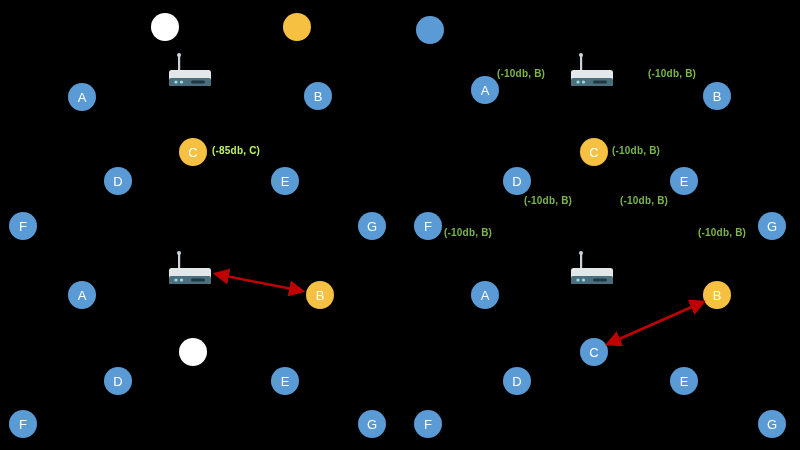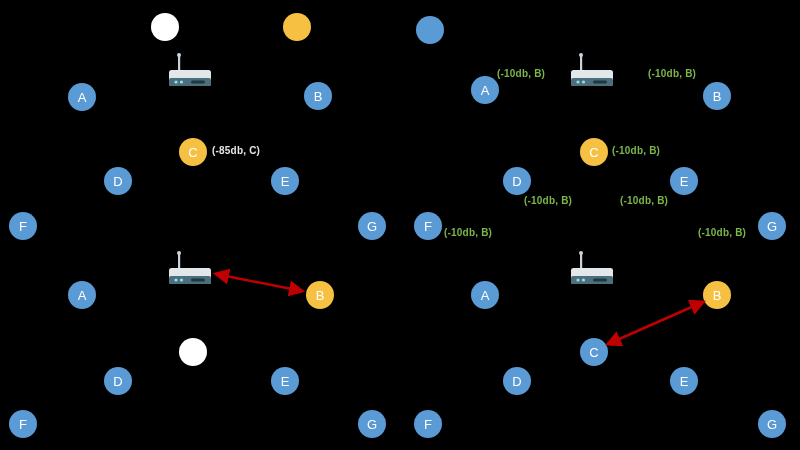--- a/index.html
+++ b/index.html
@@ -39,21 +39,21 @@
             <circle cx="15.5" cy="31" r="1.6" fill="#9adbe8"></circle>
             <rect x="25" y="29.4" width="14" height="3.2" rx="1.6" fill="#1f3842"></rect>
           </svg></div>
         <div class="node" style="left: 82px; top: 97px; background: rgb(91, 155, 213); color: rgb(255, 255, 255);">A</div>
         <div class="node" style="left: 318px; top: 96px; background: rgb(91, 155, 213); color: rgb(255, 255, 255);">B</div>
         <div class="node" style="left: 193px; top: 152px; background: rgb(246, 193, 67); color: rgb(255, 255, 255);">C</div>
         <div class="node" style="left: 118px; top: 181px; background: rgb(91, 155, 213); color: rgb(255, 255, 255);">D</div>
         <div class="node" style="left: 285px; top: 181px; background: rgb(91, 155, 213); color: rgb(255, 255, 255);">E</div>
         <div class="node" style="left: 23px; top: 226px; background: rgb(91, 155, 213); color: rgb(255, 255, 255);">F</div>
         <div class="node" style="left: 372px; top: 226px; background: rgb(91, 155, 213); color: rgb(255, 255, 255);">G</div>
-        <div class="annotation" style="left: 212px; top: 150px; color: #e5e5e5;">(-85db, C)</div>
+        <div class="annotation" style="left: 212px; top: 150px; color: #bef264;">(-85db, C)</div>
       </div>
       <div class="panel">
         <div class="router" style="left: 592px; top: 72px;"><svg width="48" height="42" viewBox="0 0 48 42">
             <circle cx="13" cy="4" r="2" fill="#c9d3d9"></circle>
             <rect x="12" y="4" width="2.2" height="16" fill="#c9d3d9"></rect>
             <rect x="3" y="19" width="42" height="16" rx="2.5" fill="#e2e7ea"></rect>
             <rect x="3" y="27" width="42" height="8" rx="2" fill="#4c6f7d"></rect>
             <circle cx="10" cy="31" r="1.6" fill="#9adbe8"></circle>
             <circle cx="15.5" cy="31" r="1.6" fill="#9adbe8"></circle>
             <rect x="25" y="29.4" width="14" height="3.2" rx="1.6" fill="#1f3842"></rect>

